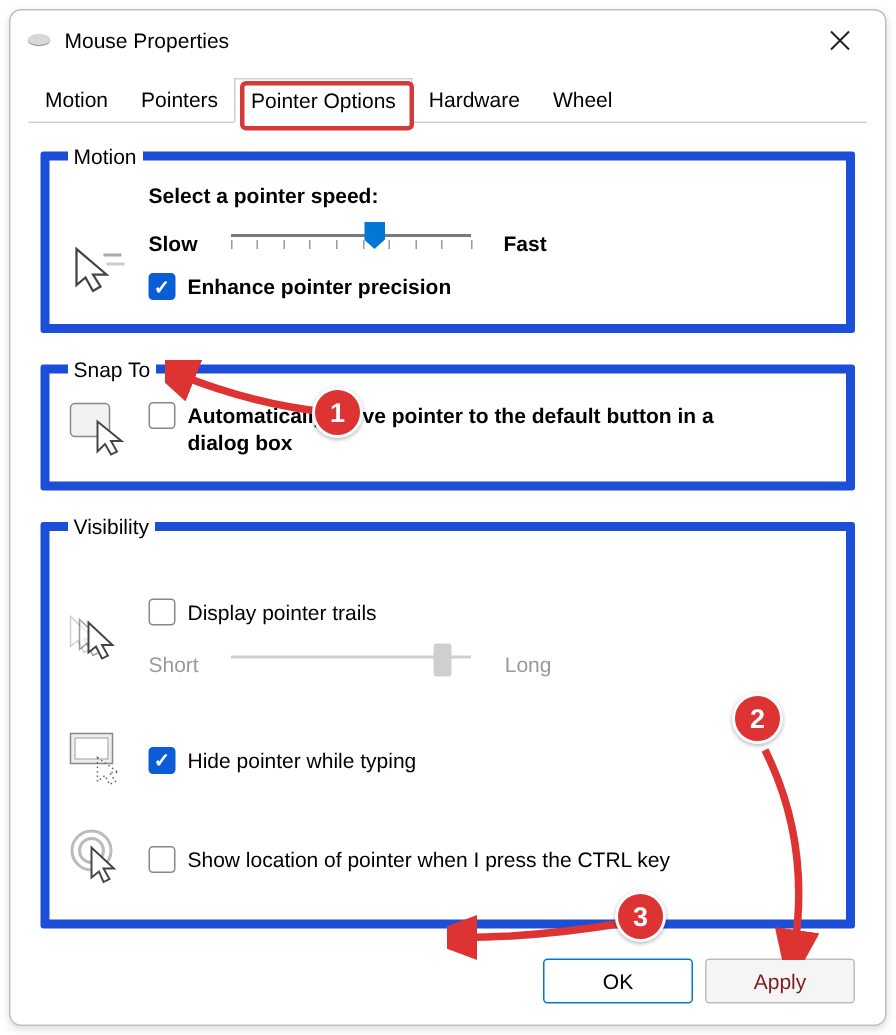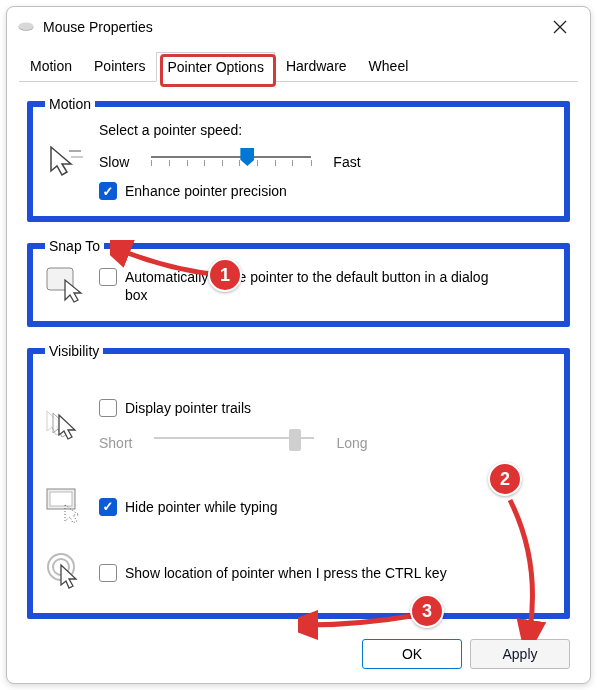--- a/index.html
+++ b/index.html
@@ -66,21 +66,21 @@
   fieldset {
     border: 6px solid #1d4ed8;
     border-radius: 2px;
     margin: 8px 0 16px 0;
     padding: 10px 12px 16px 12px;
   }
   legend {
     padding: 0 4px;
     font-size: 14px;
   }
-  .row { display:flex; align-items:center; gap:14px; }
+  .row { display:flex; align-items:flex-end; gap:14px;font-weight:bold; }
   .bigicon { width:40px; height:40px; flex-shrink:0; }
   .col { flex:1; }
   .speed-label { margin-bottom:8px; font-size:14px; }
   .slider-row { display:flex; align-items:center; gap:22px; margin-top:4px;}
   .slider-track-outer { position:relative; width:160px; height:32px; }
   .slider-track-line {
     position:absolute; left:0; right:0; top:10px; height:2px; background:#7a7a7a;
   }
   .slider-tick { position:absolute; top:14px; width:1px; height:6px; background:#9a9a9a; }
   .slider-thumb {
@@ -109,21 +109,21 @@
     position:absolute; right:20px; bottom:14px;
     display:flex; gap:8px;
   }
   .btn {
     min-width:100px; height:30px;
     border:1px solid #bdbdbd; background:#fff;
     font-size:14px; display:flex; align-items:center; justify-content:center;
     border-radius:3px;
   }
   .btn.default-btn { border-color:#0078d4; color:#000; }
-  .btn.disabled { color:#0f172a; background:#f5f5f5; }
+  .btn.disabled { color:#7f1d1d; background:#f5f5f5; }
 
   .anno-badge {
     position:absolute; width:34px; height:34px; border-radius:50%;
     background:#d33; color:#fff; font-weight:bold; font-size:18px;
     display:flex; align-items:center; justify-content:center;
     border:2px solid #fff; box-shadow:0 1px 3px rgba(0,0,0,.3);
     pointer-events:none;
   }
   .anno-arrow { position:absolute; pointer-events:none; }
 </style>

